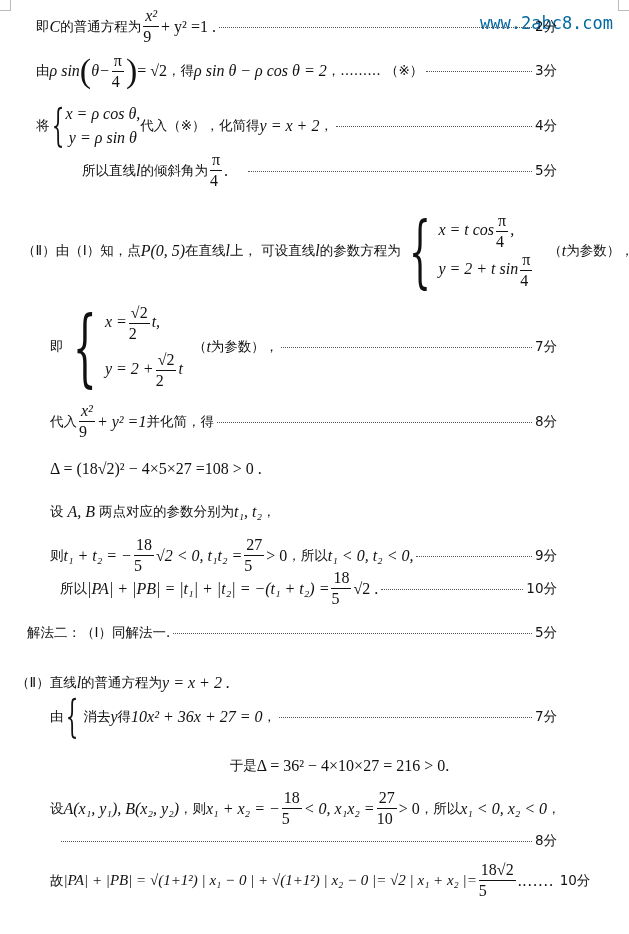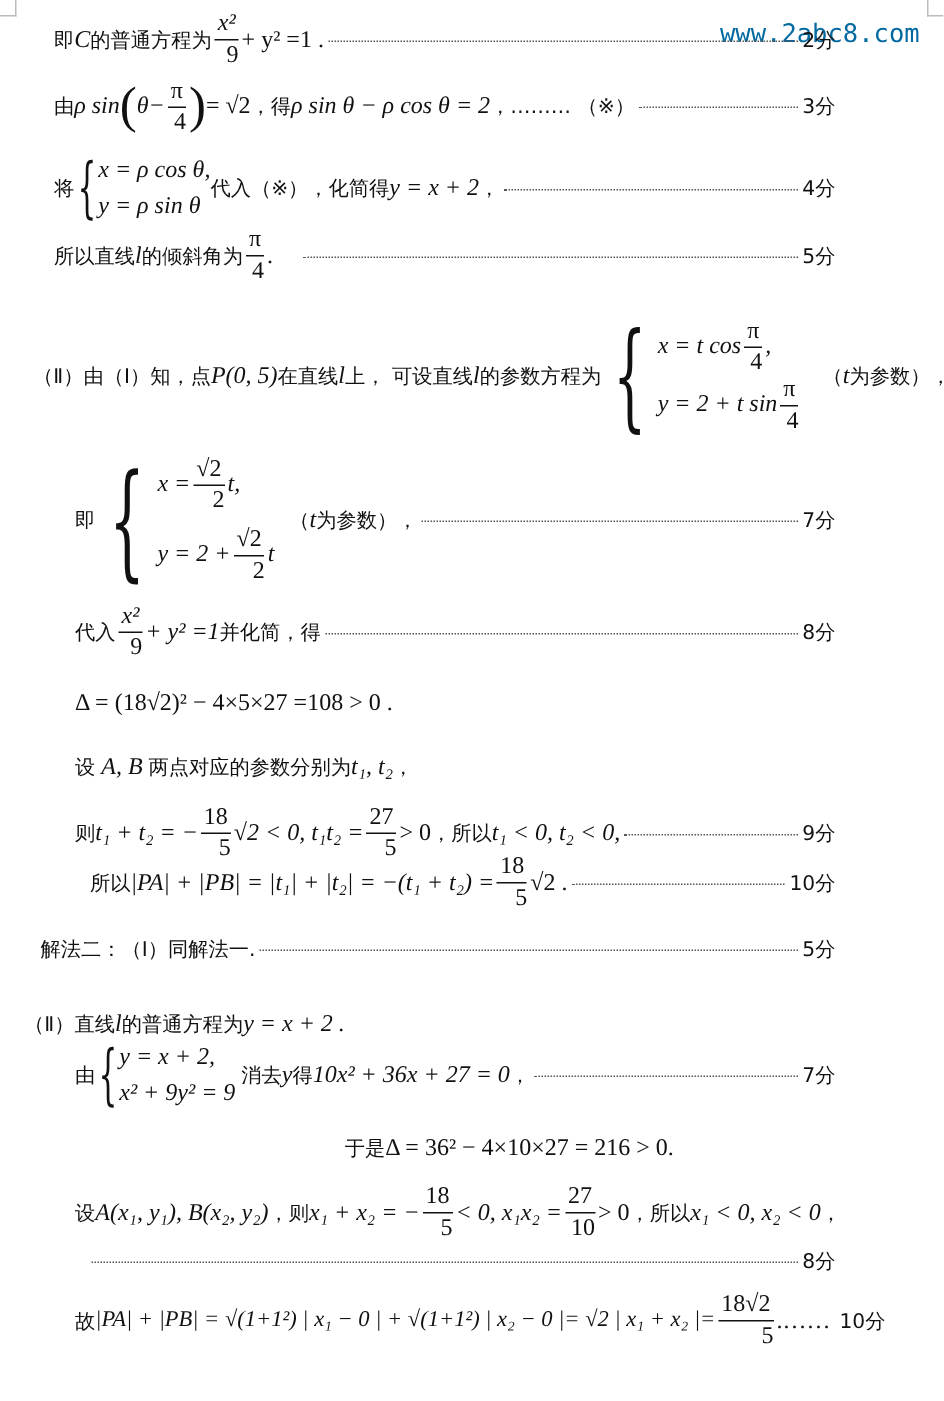--- a/index.html
+++ b/index.html
@@ -7,21 +7,21 @@
     width:629px; height:934px; background:#ffffff; position:relative; overflow:hidden;
     font-family:"DejaVu Serif", serif; color:#111; font-size:14px;
   }
   .corner { position:absolute; width:10px; height:10px; border-color:#bbb; border-style:solid; border-width:0; }
   .corner.tl { left:0; top:0; border-right-width:1px; border-bottom-width:1px; }
   .corner.tr { right:0; top:0; border-left-width:1px; border-bottom-width:1px; }
   .line { position:absolute; left:0; right:0; display:flex; align-items:center; white-space:nowrap; }
   .cn { font-family:"DejaVu Sans", sans-serif; font-size:13.5px; }
   .m { font-family:"Liberation Serif", serif; font-size:16px; }
   .i { font-style:italic; }
-  .frac { display:inline-flex; flex-direction:column; align-items:flex-end; vertical-align:middle; margin:0 2px; line-height:1; }
+  .frac { display:inline-flex; flex-direction:column; align-items:flex-start; vertical-align:middle; margin:0 2px; line-height:1; }
   .frac .num { border-bottom:1px solid #111; padding:0 2px 2px; }
   .frac .den { padding-top:2px; }
   .brace { font-family:"DejaVu Serif", serif; font-size:44px; font-weight:100; line-height:1; transform:scaleX(0.45); margin:0 -6px; }
   .sys { display:inline-flex; flex-direction:column; justify-content:space-between; }
   .dots { flex:1; border-bottom:1.5px dotted #555; margin:0 3px; height:1px; align-self:center; }
   .score { font-family:"DejaVu Sans", sans-serif; font-size:13.5px; }
   .watermark { position:absolute; left:480px; top:13px; font-family:"DejaVu Sans Mono", monospace; font-size:17px; color:#0369a1; }
 </style>
 </head>
 <body>
@@ -57,32 +57,32 @@
   <span class="cn">，得</span>
   <span class="m i">ρ sin θ − ρ cos θ = 2</span>
   <span class="cn">，……… （※）</span>
   <span class="dots"></span>
   <span class="score">3分</span>
 </div>
 
 <div class="line" style="top:104px; padding-left:36px; padding-right:72px;">
   <span class="cn">将</span>
   <span class="brace">{</span>
-  <span class="sys m i" style="height:42px;">
+  <span class="sys m i" style="height:42px;align-items:center;">
     <span>x = ρ cos θ,</span>
     <span>y = ρ sin θ</span>
   </span>
   <span class="cn">代入（※），化简得</span>
   <span class="m i">y = x + 2</span>
   <span class="cn">，</span>
   <span class="dots"></span>
   <span class="score">4分</span>
 </div>
 
-<div class="line" style="top:152px; padding-left:36px; padding-right:72px;">
+<div class="line" style="top:152px; padding-left:36px; padding-right:72px;margin-left:46px;">
   <span class="cn">所以直线</span>
   <span class="m i">l</span>
   <span class="cn">的倾斜角为</span>
   <span class="frac m">
       <span class="num">π</span>
       <span class="den">4</span>
     </span>
   <span class="m">.</span>
   <span class="dots" style="margin-left:20px;"></span>
   <span class="score">5分</span>
@@ -196,24 +196,20 @@
 <div class="line" style="top:674px; padding-left:16px;">
   <span class="cn">（Ⅱ）直线</span>
   <span class="m i">l</span>
   <span class="cn">的普通方程为</span>
   <span class="m i">y = x + 2 .</span>
 </div>
 
 <div class="line" style="top:695px; padding-left:50px; padding-right:72px;">
   <span class="cn">由</span>
   <span class="brace">{</span>
-  <span class="sys m i" style="height:42px;">
-    <span>y = x + 2,</span>
-    <span>x² + 9y² = 9</span>
-  </span>
   <span class="cn" style="margin-left:4px;">消去</span>
   <span class="m i">y</span>
   <span class="cn">得</span>
   <span class="m i">10x² + 36x + 27 = 0</span>
   <span class="cn">，</span>
   <span class="dots"></span>
   <span class="score">7分</span>
 </div>
 
 <div class="line" style="top:757px; padding-left:50px;justify-content:center;">

